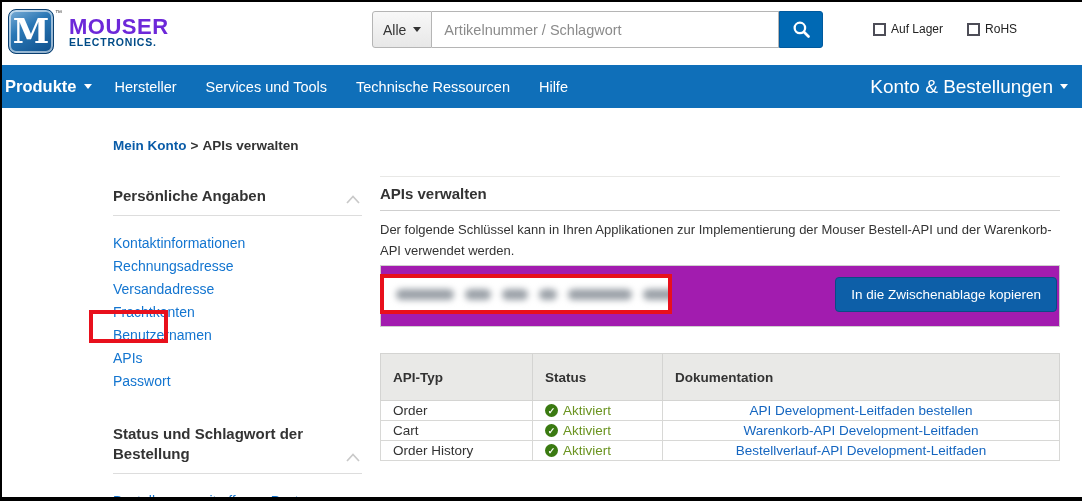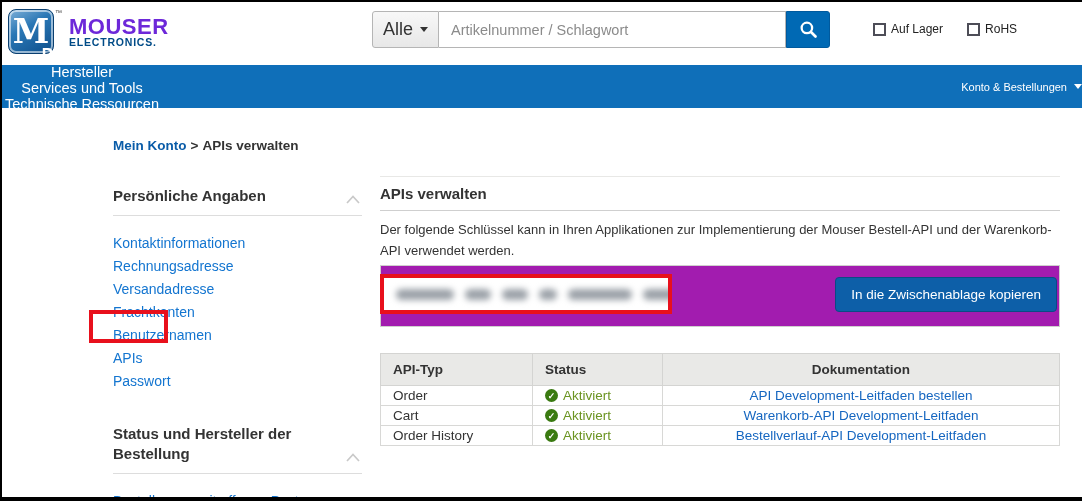--- a/index.html
+++ b/index.html
@@ -17,41 +17,41 @@
             background:linear-gradient(150deg,#7fb0d8 0%,#2a77b5 40%,#0d4f8b 100%);
             color:#fff; font-family:"DejaVu Serif", serif; font-weight:bold; font-size:33px;
             display:flex; align-items:center; justify-content:center; box-shadow:inset 0 0 0 2px rgba(255,255,255,.55); }
   .logo-tm { font-size:7px; color:#444; margin-left:1px; }
   .logo-text { margin-left:7px; padding-top:8px; }
   .logo-name { font-size:22px; font-weight:bold; color:#6d28d9; letter-spacing:.5px; line-height:19px; }
   .logo-sub  { font-size:10.5px; font-weight:bold; color:#004b87; letter-spacing:.8px; }
 
   .search-bar { position:absolute; left:370px; top:9px; height:37px; display:flex; }
   .search-cat { display:flex; align-items:center; gap:7px; padding:0 10px; background:linear-gradient(#f8f8f8,#e7e7e7);
-                border:1px solid #b5b5b5; border-radius:3px 0 0 3px; font-size:18px; color:#333; cursor:pointer; }
+                border:1px solid #b5b5b5; border-radius:3px 0 0 3px; font-size:14px; color:#333; cursor:pointer; }
   .caret-down { width:0; height:0; border-left:4.5px solid transparent; border-right:4.5px solid transparent;
                 border-top:5px solid currentColor; display:inline-block; }
   .search-input { width:347px; border:1px solid #b5b5b5; border-left:none; padding:0 12px; font-size:14.5px;
                   color:#701a75; outline:none; font-family:"Liberation Sans",sans-serif; }
   .search-input::placeholder { color:#8b8b8b; opacity:1; }
   .search-btn { width:44px; background:#0069b4; border:1px solid #005a9e; border-radius:0 3px 3px 0;
                 display:flex; align-items:center; justify-content:center; cursor:pointer; }
 
   .header-checks { position:absolute; left:871px; top:20px; display:flex; gap:24px; }
   .chk { display:flex; align-items:center; gap:5px; cursor:pointer; }
   .chk-box { width:13px; height:13px; background:#fff; border:2px solid #4d4d57; display:inline-block; }
   .chk-label { font-size:12px; color:#222; }
 
   
   .nav { position:absolute; left:0; top:65px; width:100%; height:43px; background:#0f6fb9;
          display:flex; align-items:center; color:#fff; z-index:5; }
-  .nav-items { display:flex; align-items:center; padding-left:5px;flex-direction:column; }
+  .nav-items { display:flex; align-items:center; padding-left:5px; }
   .nav-item { font-size:14.5px; margin-right:29px; cursor:pointer; display:flex; align-items:center; gap:7px; white-space:nowrap; }
   .nav-item.primary { font-size:16.5px; font-weight:bold; margin-right:23px; }
-  .nav-account { margin-left:auto; font-size:11px; display:flex; align-items:center; gap:7px; cursor:pointer; }
+  .nav-account { margin-left:auto; padding-right:14px; font-size:19px; display:flex; align-items:center; gap:7px; cursor:pointer; }
 
   
   .breadcrumb { position:absolute; left:113px; top:138px; font-size:13.5px; color:#333; font-weight:bold; }
   .breadcrumb a { color:#0a5ca8; text-decoration:none; cursor:pointer; }
   .breadcrumb .sep { margin:0 4px; }
 
   
   .sidebar { position:absolute; left:113px; top:186px; width:249px; }
   .side-section { position:relative; }
   .side-title { font-size:15px; font-weight:bold; color:#333; line-height:20px; padding-right:24px; position:relative; }
@@ -72,23 +72,23 @@
   .key-panel { position:relative; margin-top:0; height:62px; background:#a21caf; border:1px solid #cfcfcd; }
   .key-box { position:absolute; left:-1px; top:8px; width:292px; height:40px; background:#fff;
              border:4px solid #e8101c; display:flex; align-items:center; overflow:hidden; }
   .key-blur { display:flex; gap:11px; align-items:center; padding:0 12px; filter:blur(3px); }
   .key-blur span { height:11px; background:#9ba1a8; border-radius:6px; display:inline-block; }
   .copy-btn { position:absolute; right:2px; top:11px; height:35px; padding:0 15px; background:#0d5fa8;
               border:1px solid #0a4b85; border-radius:4px; color:#fff; font-size:13.5px; cursor:pointer;
               font-family:"Liberation Sans",sans-serif; }
 
   .api-table { margin-top:26px; width:680px; border-collapse:collapse; font-size:13.5px; }
-  .api-table th { background:#e9e9e7; border:1px solid #d4d4d2; height:32px; padding:4px 12px;
+  .api-table th { background:#e9e9e7; border:1px solid #d4d4d2; height:47px; padding:4px 12px;
                   text-align:left; color:#333; font-weight:bold; }
-  .api-table th.col-doc { text-align:center; }
+  .api-table th.col-doc { text-align:left; }
   .api-table td { border:1px solid #d8d8d6; height:20px; padding:0 12px; background:#fff; color:#333; }
   .api-table td.cell-doc { text-align:center; }
   .api-table td.cell-doc a { color:#1566c0; text-decoration:none; cursor:pointer; }
   .status-wrap { display:flex; align-items:center; gap:5px; color:#6b9421; }
   .status-check { width:13px; height:13px; border-radius:50%; background:#3a7a11; color:#fff; font-size:9px;
                   font-weight:bold; display:inline-flex; align-items:center; justify-content:center; flex:0 0 13px; }
 
   
   .ann-apis { position:absolute; left:89px; top:310px; width:79px; height:33px;
               border:4px solid #e8101c; z-index:20; pointer-events:none; }
@@ -199,21 +199,21 @@
     <a>APIs</a>
   </li>
           <li>
     <a>Passwort</a>
   </li>
         </ul>
     </div>
 
     <div class="side-section">
       <div class="side-title">
-        <span>Status und Hersteller der Bestellung</span>
+        <span>Status und Schlagwort der Bestellung</span>
         <svg class="side-chevron" width="14" height="9" viewBox="0 0 14 9">
           <polyline points="1,8 7,1.5 13,8" fill="none" stroke="#c9c9c9" stroke-width="1.7"></polyline>
         </svg>
       </div>
       <hr class="side-hr">
       <ul class="side-links">
           <li>
     <a>Bestellungen mit offenen Posten</a>
   </li>
         </ul>

